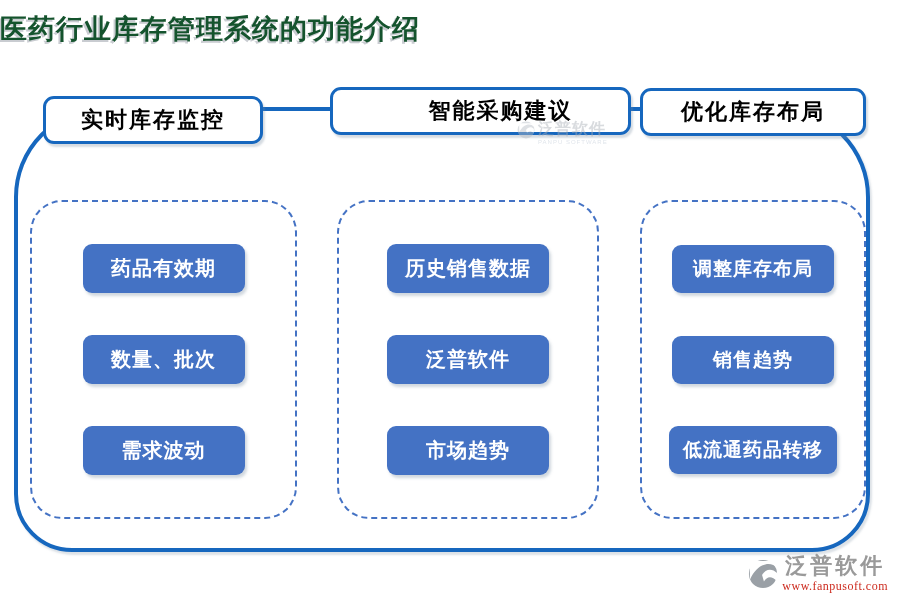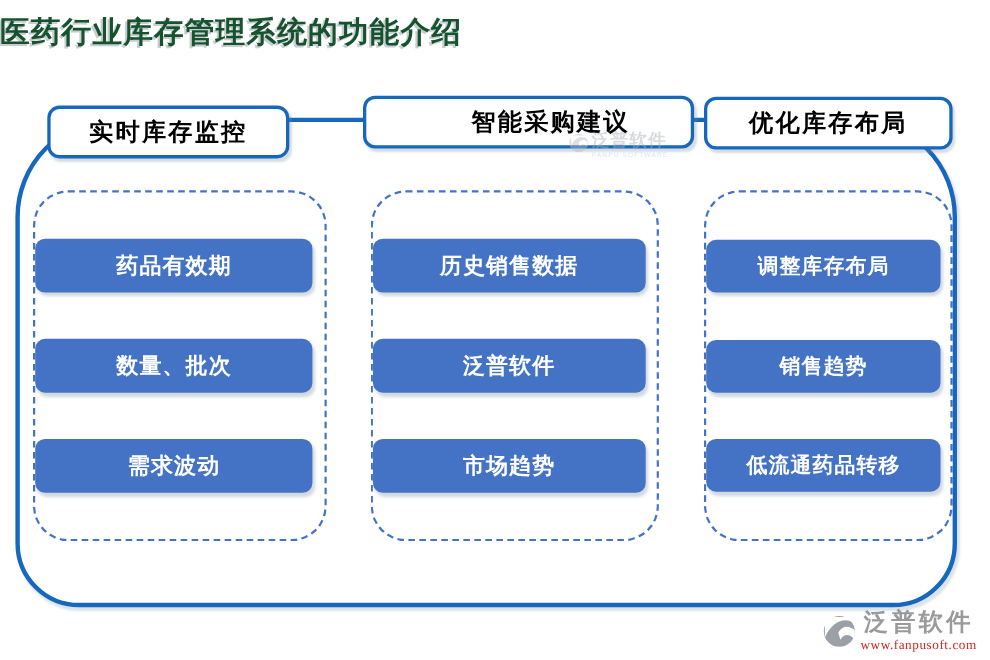--- a/index.html
+++ b/index.html
@@ -29,24 +29,24 @@
     border:3.5px solid #1667be;border-radius:11px;
     display:flex;align-items:center;justify-content:center;
     font-weight:bold;font-size:22px;color:#000000;
     letter-spacing:2px;
     box-shadow:2px 3px 2px rgba(120,140,160,.3);
   }
   .h1{left:43px;top:96px;width:214px;height:42px;}
   .h2{left:330px;top:87px;width:255px;height:42px;padding-left:40px;}
   .h3{left:640px;top:88px;width:220px;height:42px;}
   .panel{
-    position:absolute;z-index:2;top:173px;height:315px;
+    position:absolute;z-index:2;top:200px;height:315px;
     border:2px dashed #4472c4;border-radius:32px;
     background:#ffffff;
-    display:flex;flex-direction:column;
+    display:flex;flex-direction:column;align-items:center;
     justify-content:space-evenly;
   }
   .p1{left:30px;width:263px;}
   .p2{left:337px;width:258px;}
   .p3{left:640px;width:222px;}
   .pill{
     background:#4472c4;color:#ffffff;
     font-weight:bold;font-size:20px;letter-spacing:1px;
     border-radius:9px;
     padding:11px 14px;min-width:162px;max-width:96%;

